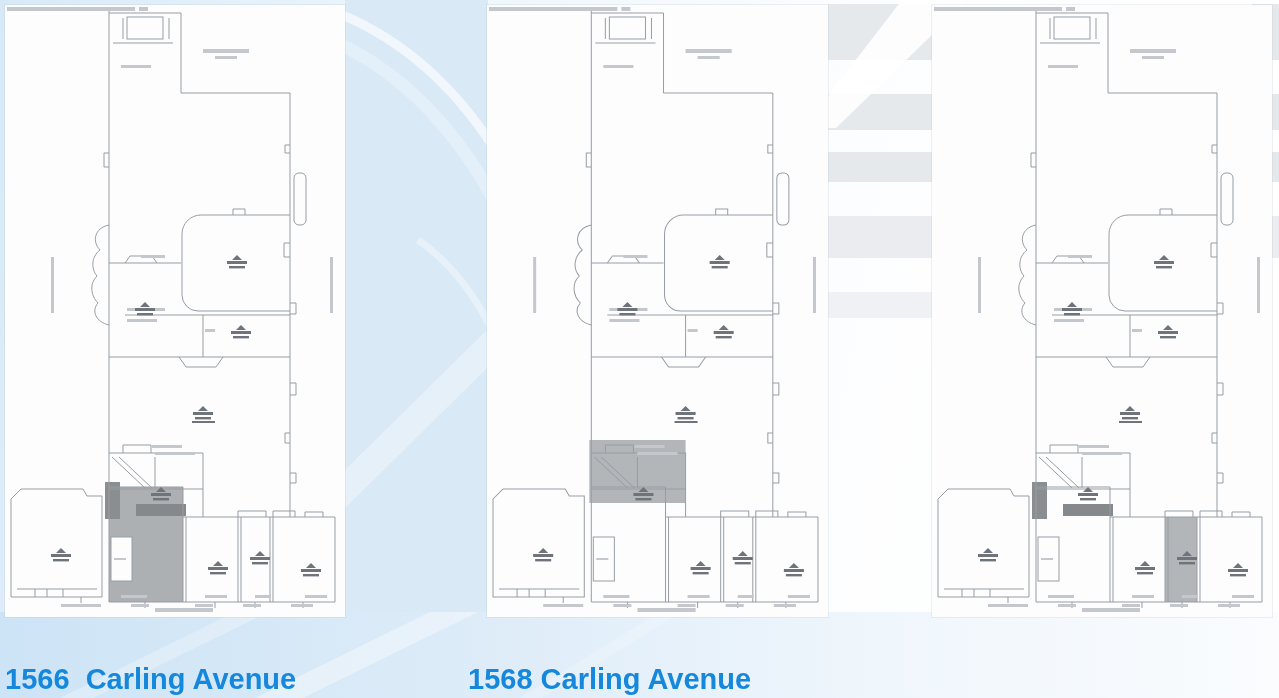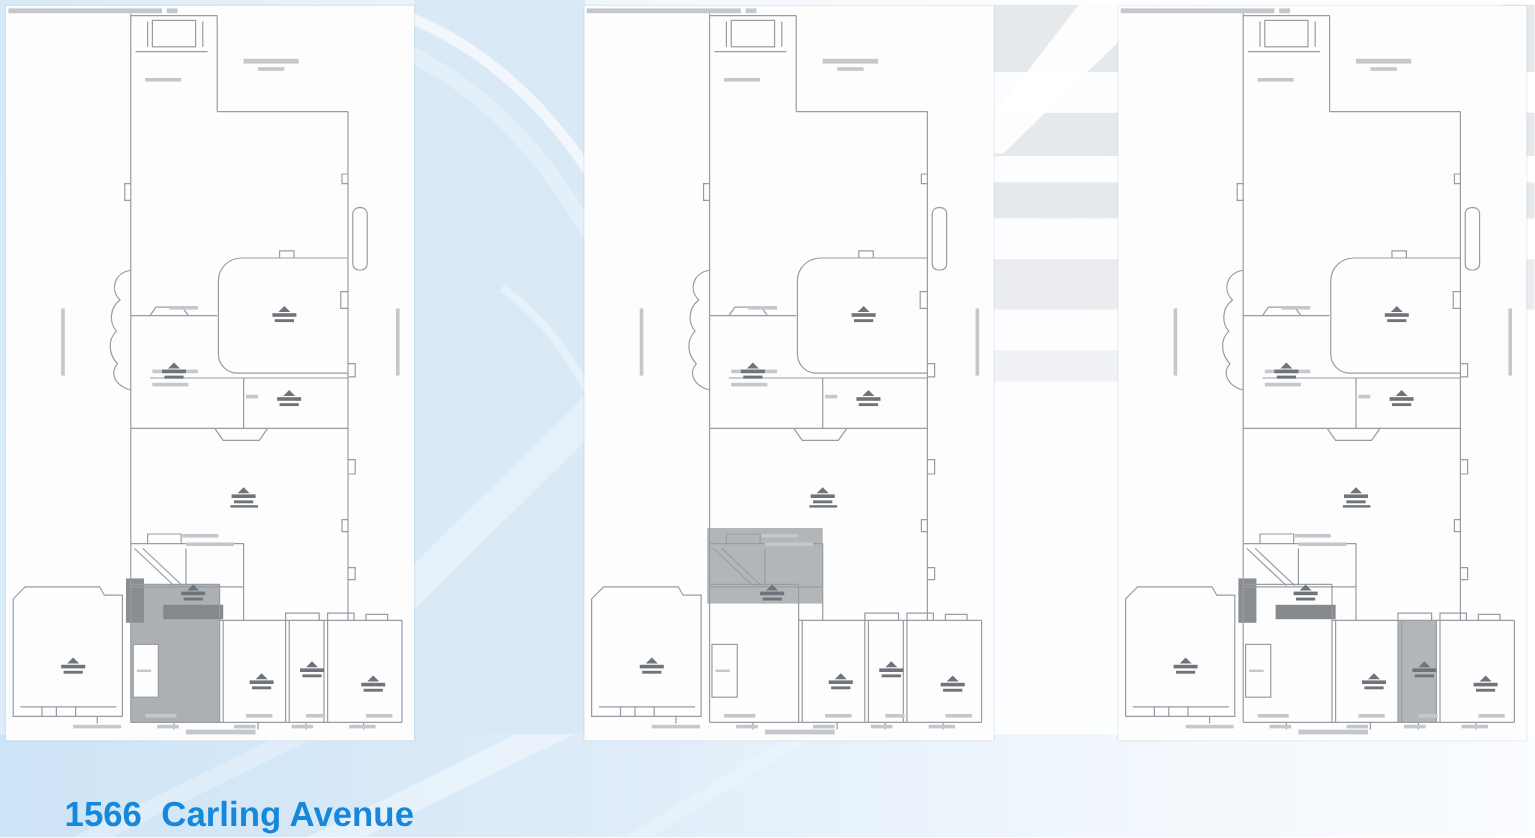--- a/index.html
+++ b/index.html
@@ -20,21 +20,21 @@
     box-shadow:0 0 0 1px rgba(175,190,205,.22);
     z-index:1;
   }
   #panel-1566{left:5px;width:340px;}
   #panel-1568{left:487px;width:341px;}
   #panel-1572{left:932px;width:340px;}
   .panel svg{display:block;width:100%;height:100%;}
   .caption{
     position:absolute;top:661px;height:36px;z-index:2;
     font-weight:bold;font-size:29px;line-height:36px;
-    text-align:right;white-space:pre;
+    text-align:left;white-space:pre;
     letter-spacing:0px;
   }
   #caption-1566{left:5px;width:340px;}
   #caption-1568{left:468px;width:340px;}
   #caption-1572{left:932px;width:347px;}
 </style>
 </head>
 <body>
 
 <div id="slide">
@@ -474,14 +474,15 @@
         </g>
         <g transform="translate(296,558)" fill="#6f747a">
           <path d="M5,5 L10,0 L15,5 Z"></path>
           <rect x="0" y="6" width="20" height="3"></rect>
           <rect x="2" y="11" width="16" height="2.4"></rect>
         </g>
       </svg>
   </div>
 
   <div class="caption" id="caption-1566" style="color: rgb(22, 136, 219);">1566  Carling Avenue</div>
+  <div class="caption" id="caption-1568" style="color: rgb(22, 136, 219);">1568 Carling Avenue</div>
 
 </div>
 
 </body></html>

